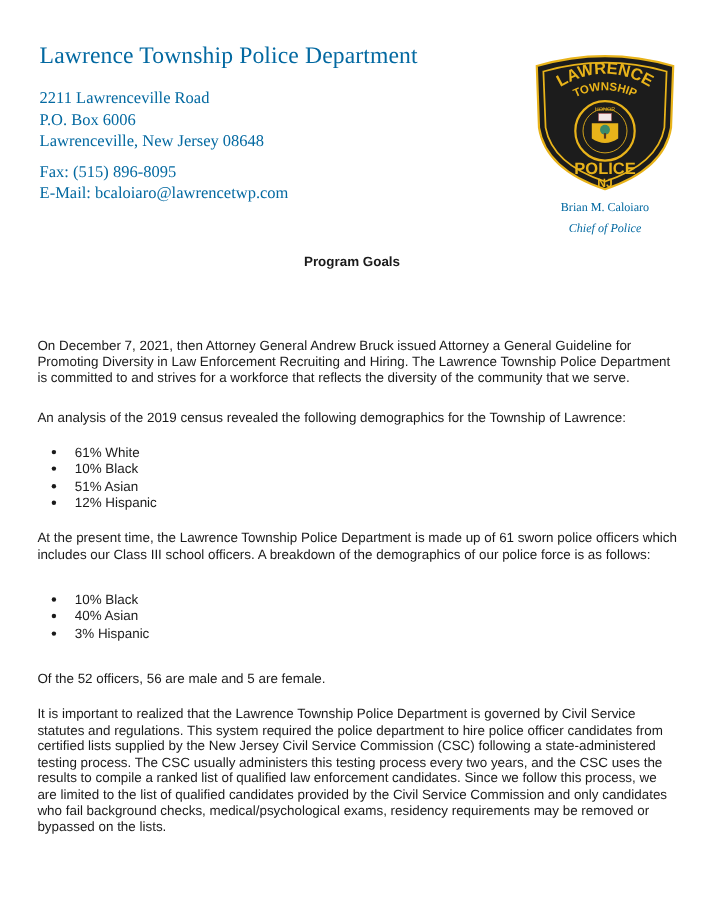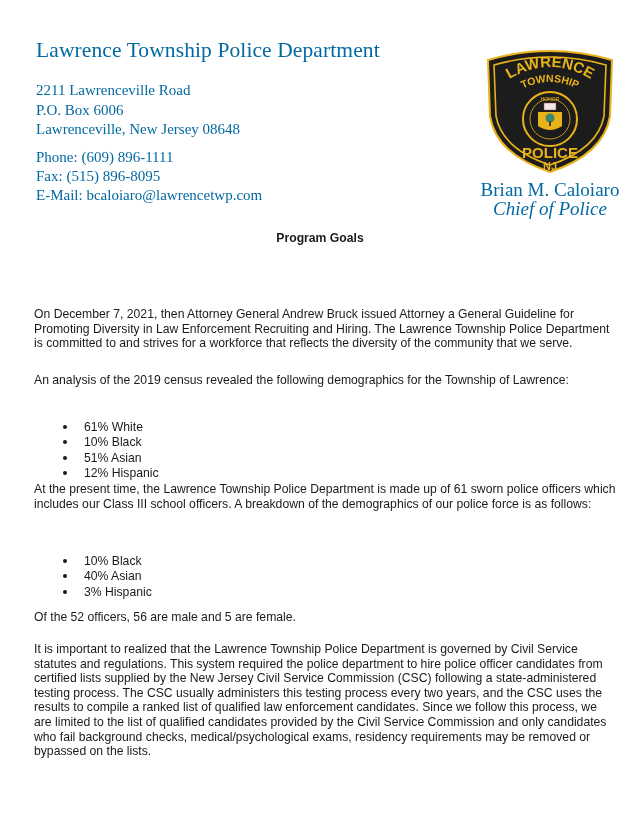--- a/index.html
+++ b/index.html
@@ -5,52 +5,51 @@
     html, body { margin: 0; padding: 0; background: #ffffff; }
     body { width: 640px; height: 827px; position: relative; overflow: hidden; }
     .serif { font-family: Liberation Serif, serif; color: #0369a1; }
     .sans { font-family: "Liberation Sans", "DejaVu Sans", sans-serif; color: #1a1a1a; }
 
     .dept-title { position: absolute; left: 36px; top: 38px; font-size: 21.5px; letter-spacing: 0.1px; }
     .addr { position: absolute; left: 36px; top: 81px; font-size: 15px; line-height: 19.5px; }
     .contact { position: absolute; left: 36px; top: 148px; font-size: 15px; line-height: 19px; }
 
     .badge { position: absolute; left: 480px; top: 46px; width: 140px; height: 130px; }
-    .chief { position: absolute; left: 460px; top: 180px; width: 180px; text-align: center; font-size: 19px; line-height: 19px; }
+    .chief { position: absolute; left: 460px; top: 180px; width: 180px; text-align: center; font-size: 11px; line-height: 19px; }
     .chief .role { font-style: italic; }
 
     .doc-title { position: absolute; left: 0; width: 640px; top: 231px; text-align: center; font-weight: bold; font-size: 12.2px; line-height: 14.5px; }
 
     .body { position: absolute; left: 34px; width: 582px; font-size: 12.2px; line-height: 14.6px; }
     .p1 { top: 307px; }
     .p2 { top: 373px; }
     .list1 { top: 404px; }
     .p3 { top: 482px; }
     .list2 { top: 538px; }
     .p4 { top: 610px; }
     .p5 { top: 642px; }
 
-    ul.bullets { list-style: none; margin: 16px; padding: 0; }
+    ul.bullets { list-style: none; margin: 0; padding: 0; }
     ul.bullets li { position: relative; padding-left: 34px; height: 15.4px; }
     ul.bullets li .dot { position: absolute; left: 13px; top: 5px; width: 4px; height: 4px; border-radius: 50%; background: #1a1a1a; }
     p { margin: 0; }
   </style>
 </head>
 <body>
 
 <div class="serif dept-title">Lawrence Township Police Department</div>
 
 <div class="serif addr">
   <div>2211 Lawrenceville Road</div>
   <div>P.O. Box 6006</div>
   <div>Lawrenceville, New Jersey 08648</div>
 </div>
 
 <div class="serif contact">
-  <div>Phone: (609) 896-1111</div>
   <div>Fax: (515) 896-8095</div>
   <div>E-Mail: bcaloiaro@lawrencetwp.com</div>
 </div>
 
 <div class="badge">
   <svg width="140" height="130" viewBox="0 0 140 130" xmlns="http://www.w3.org/2000/svg">
     <path d="M8 14 Q70 -4 132 14 L130 70 Q124 108 70 126 Q16 108 10 70 Z" fill="#1c1c1c" stroke="#e8b31a" stroke-width="2"></path>
     <path d="M14 19 Q70 3 126 19 L124 70 Q118 103 70 119 Q22 103 16 70 Z" fill="none" stroke="#e8b31a" stroke-width="1.6"></path>
     <path id="arcTop" d="M22 38 Q70 4 118 38" fill="none"></path>
     <text font-family="Liberation Sans, sans-serif" font-weight="bold" font-size="15" fill="#e8b31a">

